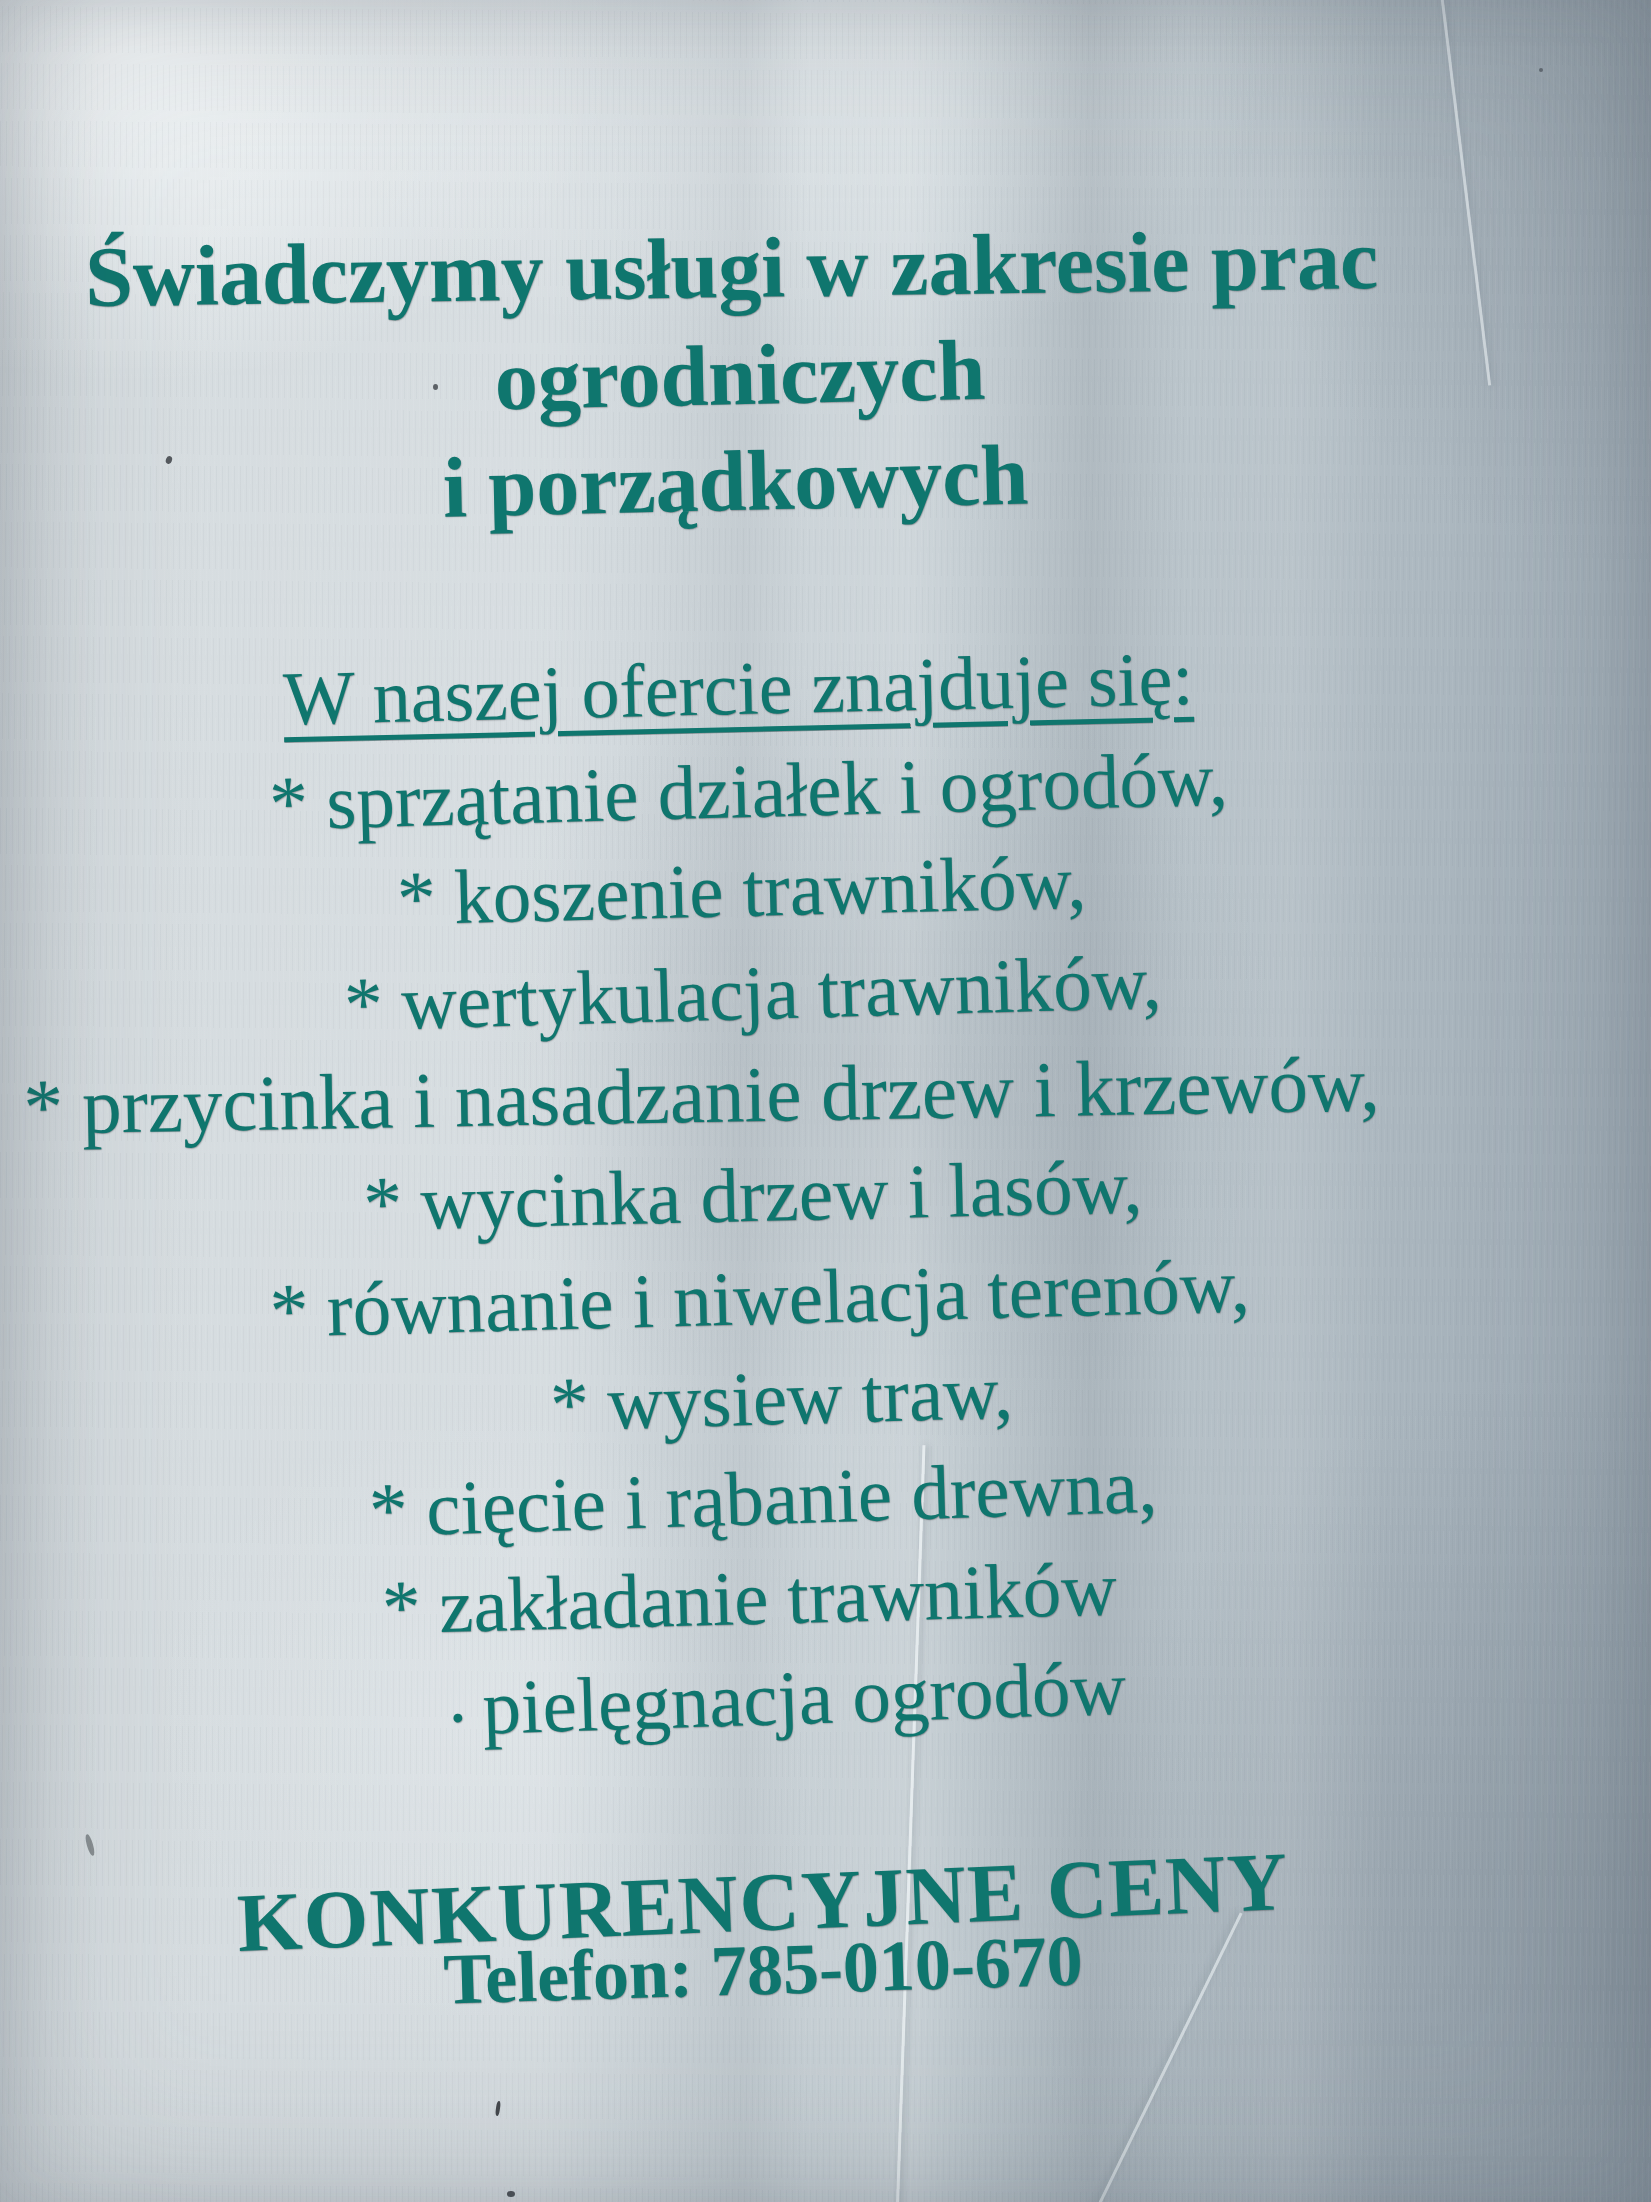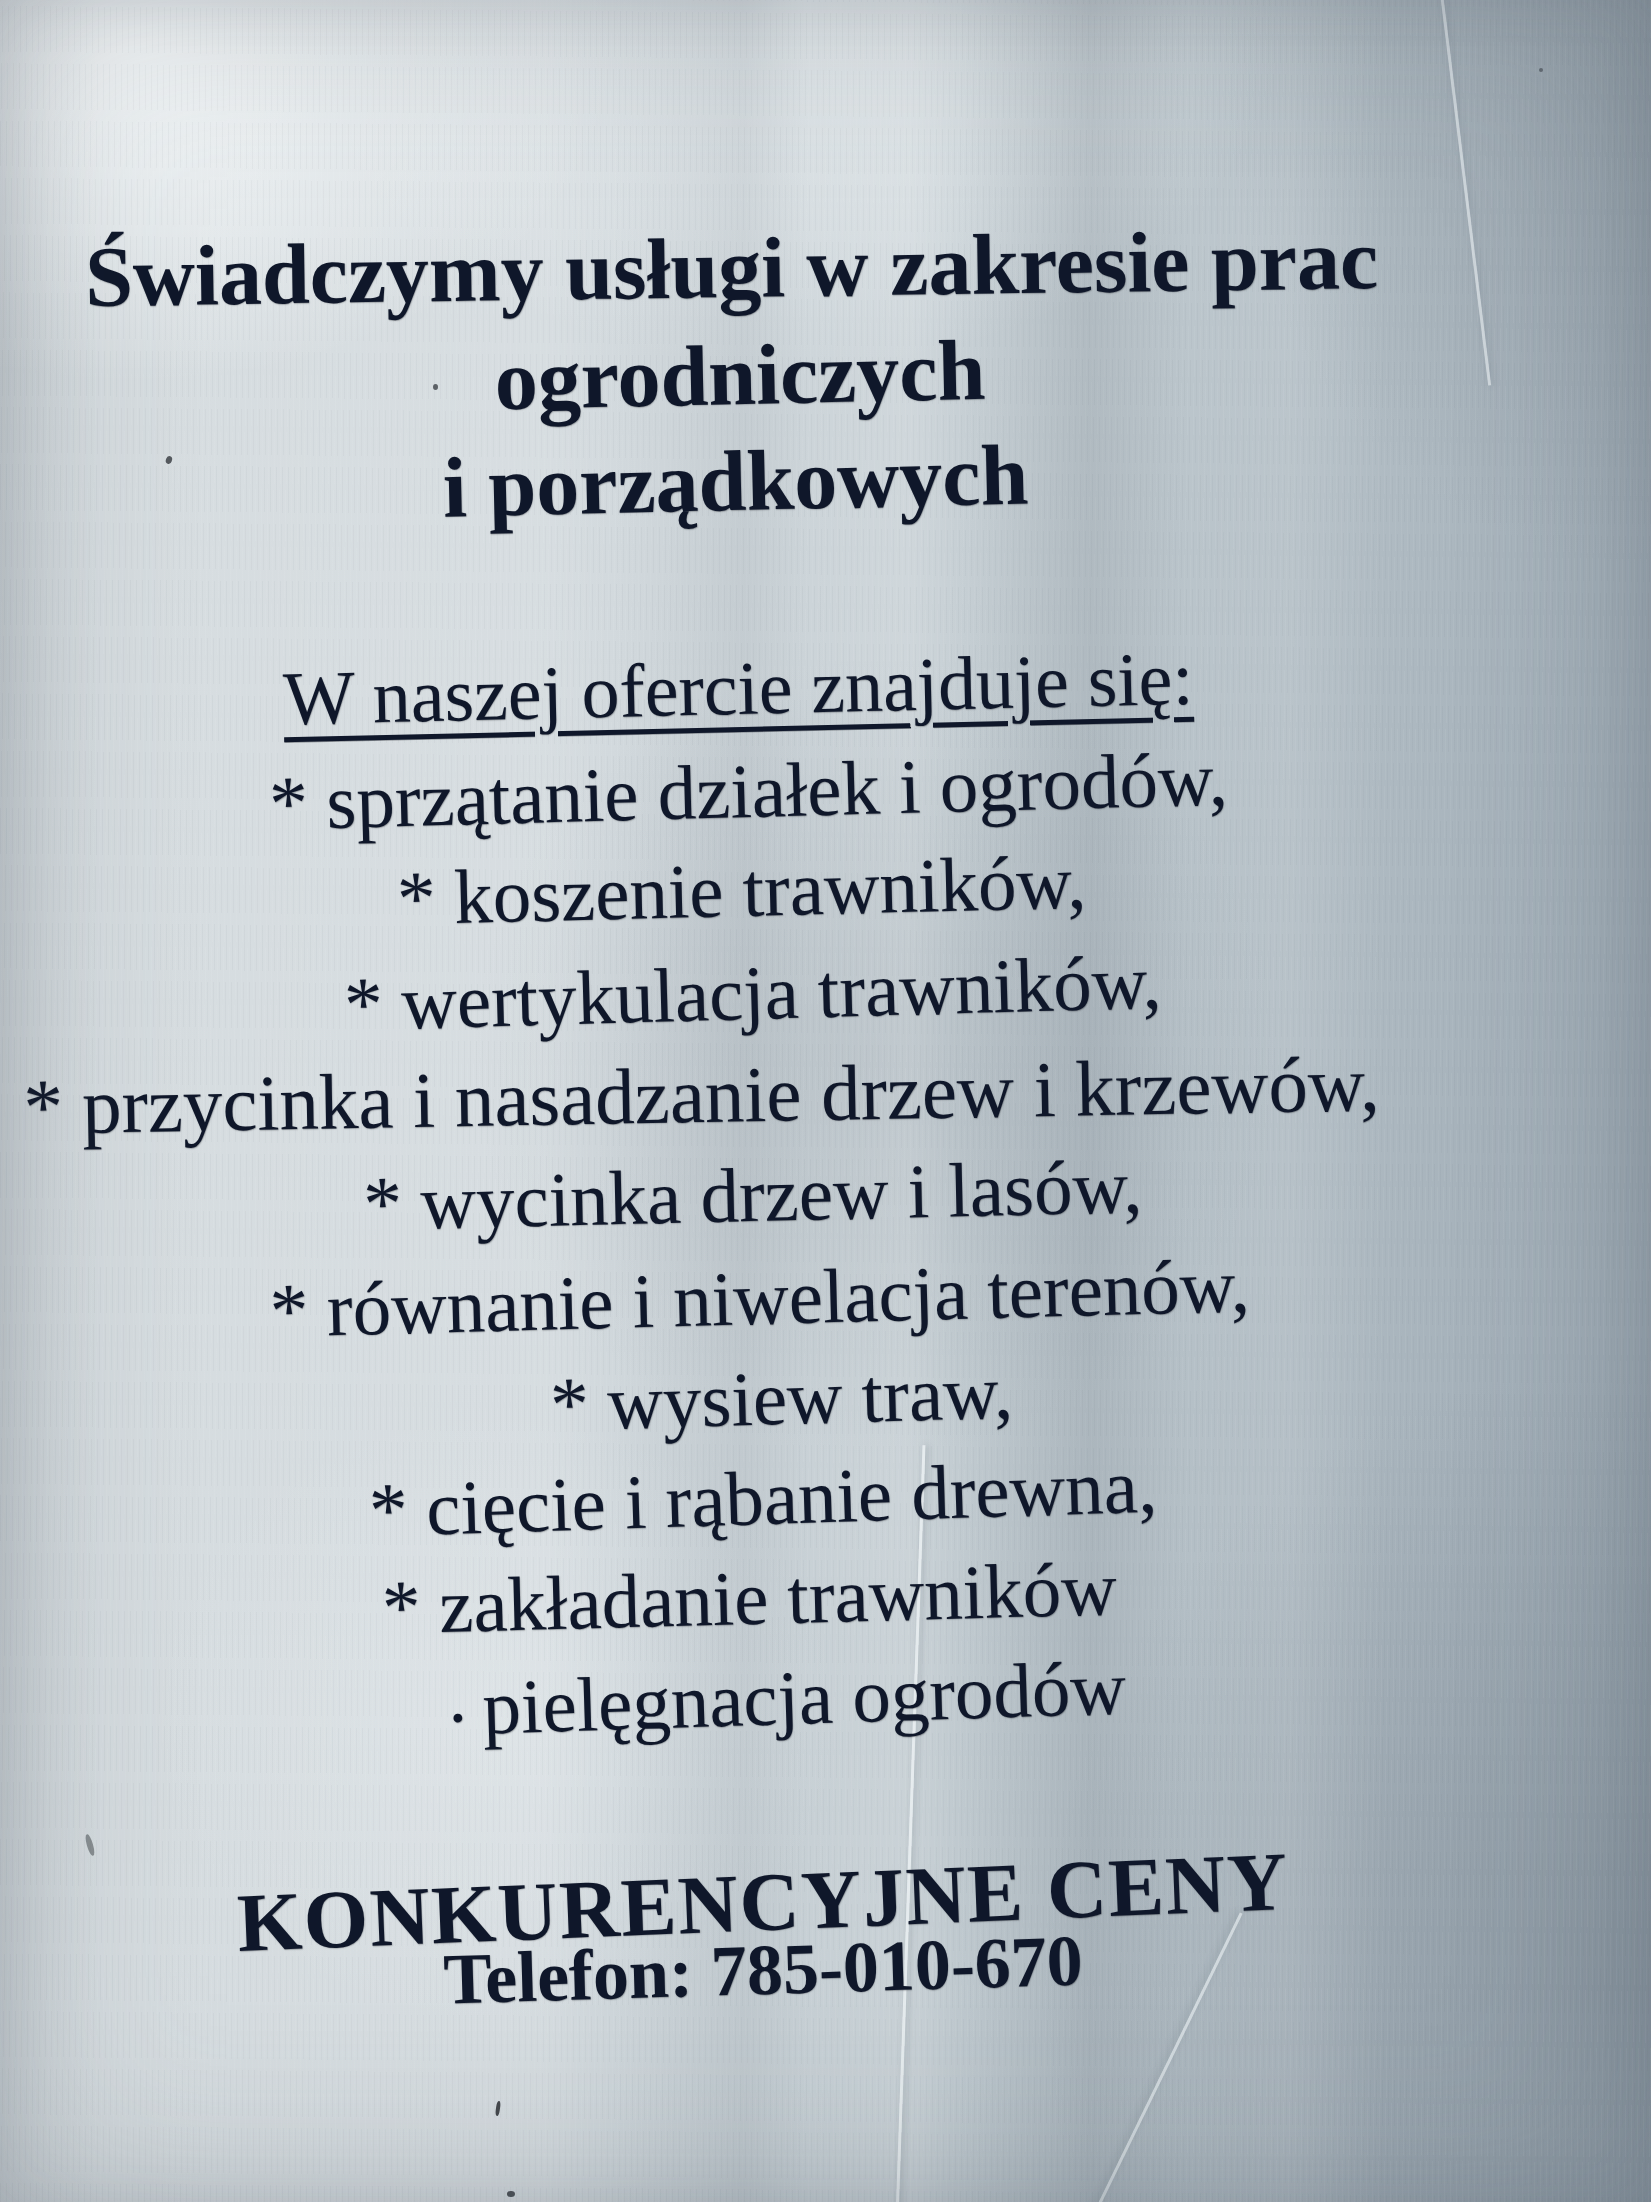--- a/index.html
+++ b/index.html
@@ -136,21 +136,21 @@
 <div class="crease crease-2"></div>
 <div class="crease crease-3"></div>
 <div class="speck speck-1"></div>
 <div class="speck speck-2"></div>
 <div class="speck speck-3"></div>
 <div class="speck speck-4"></div>
 <div class="speck speck-5"></div>
 <div class="speck speck-6"></div>
 <div class="layer vignette"></div>
 
-<div class="content" style="color: #0f172a;">
+<div class="content" style="color: #0f766e;">
   <div class="line title t1">Świadczymy usługi w zakresie prac</div>
   <div class="line title t2">ogrodniczych</div>
   <div class="line title t3">i porządkowych</div>
 
   <div class="line heading">
     <span class="u">W naszej ofercie znajduje się:</span>
   </div>
 
   <div class="line item i1">
     <span class="marker">*</span><span>sprzątanie działek i ogrodów,</span>

